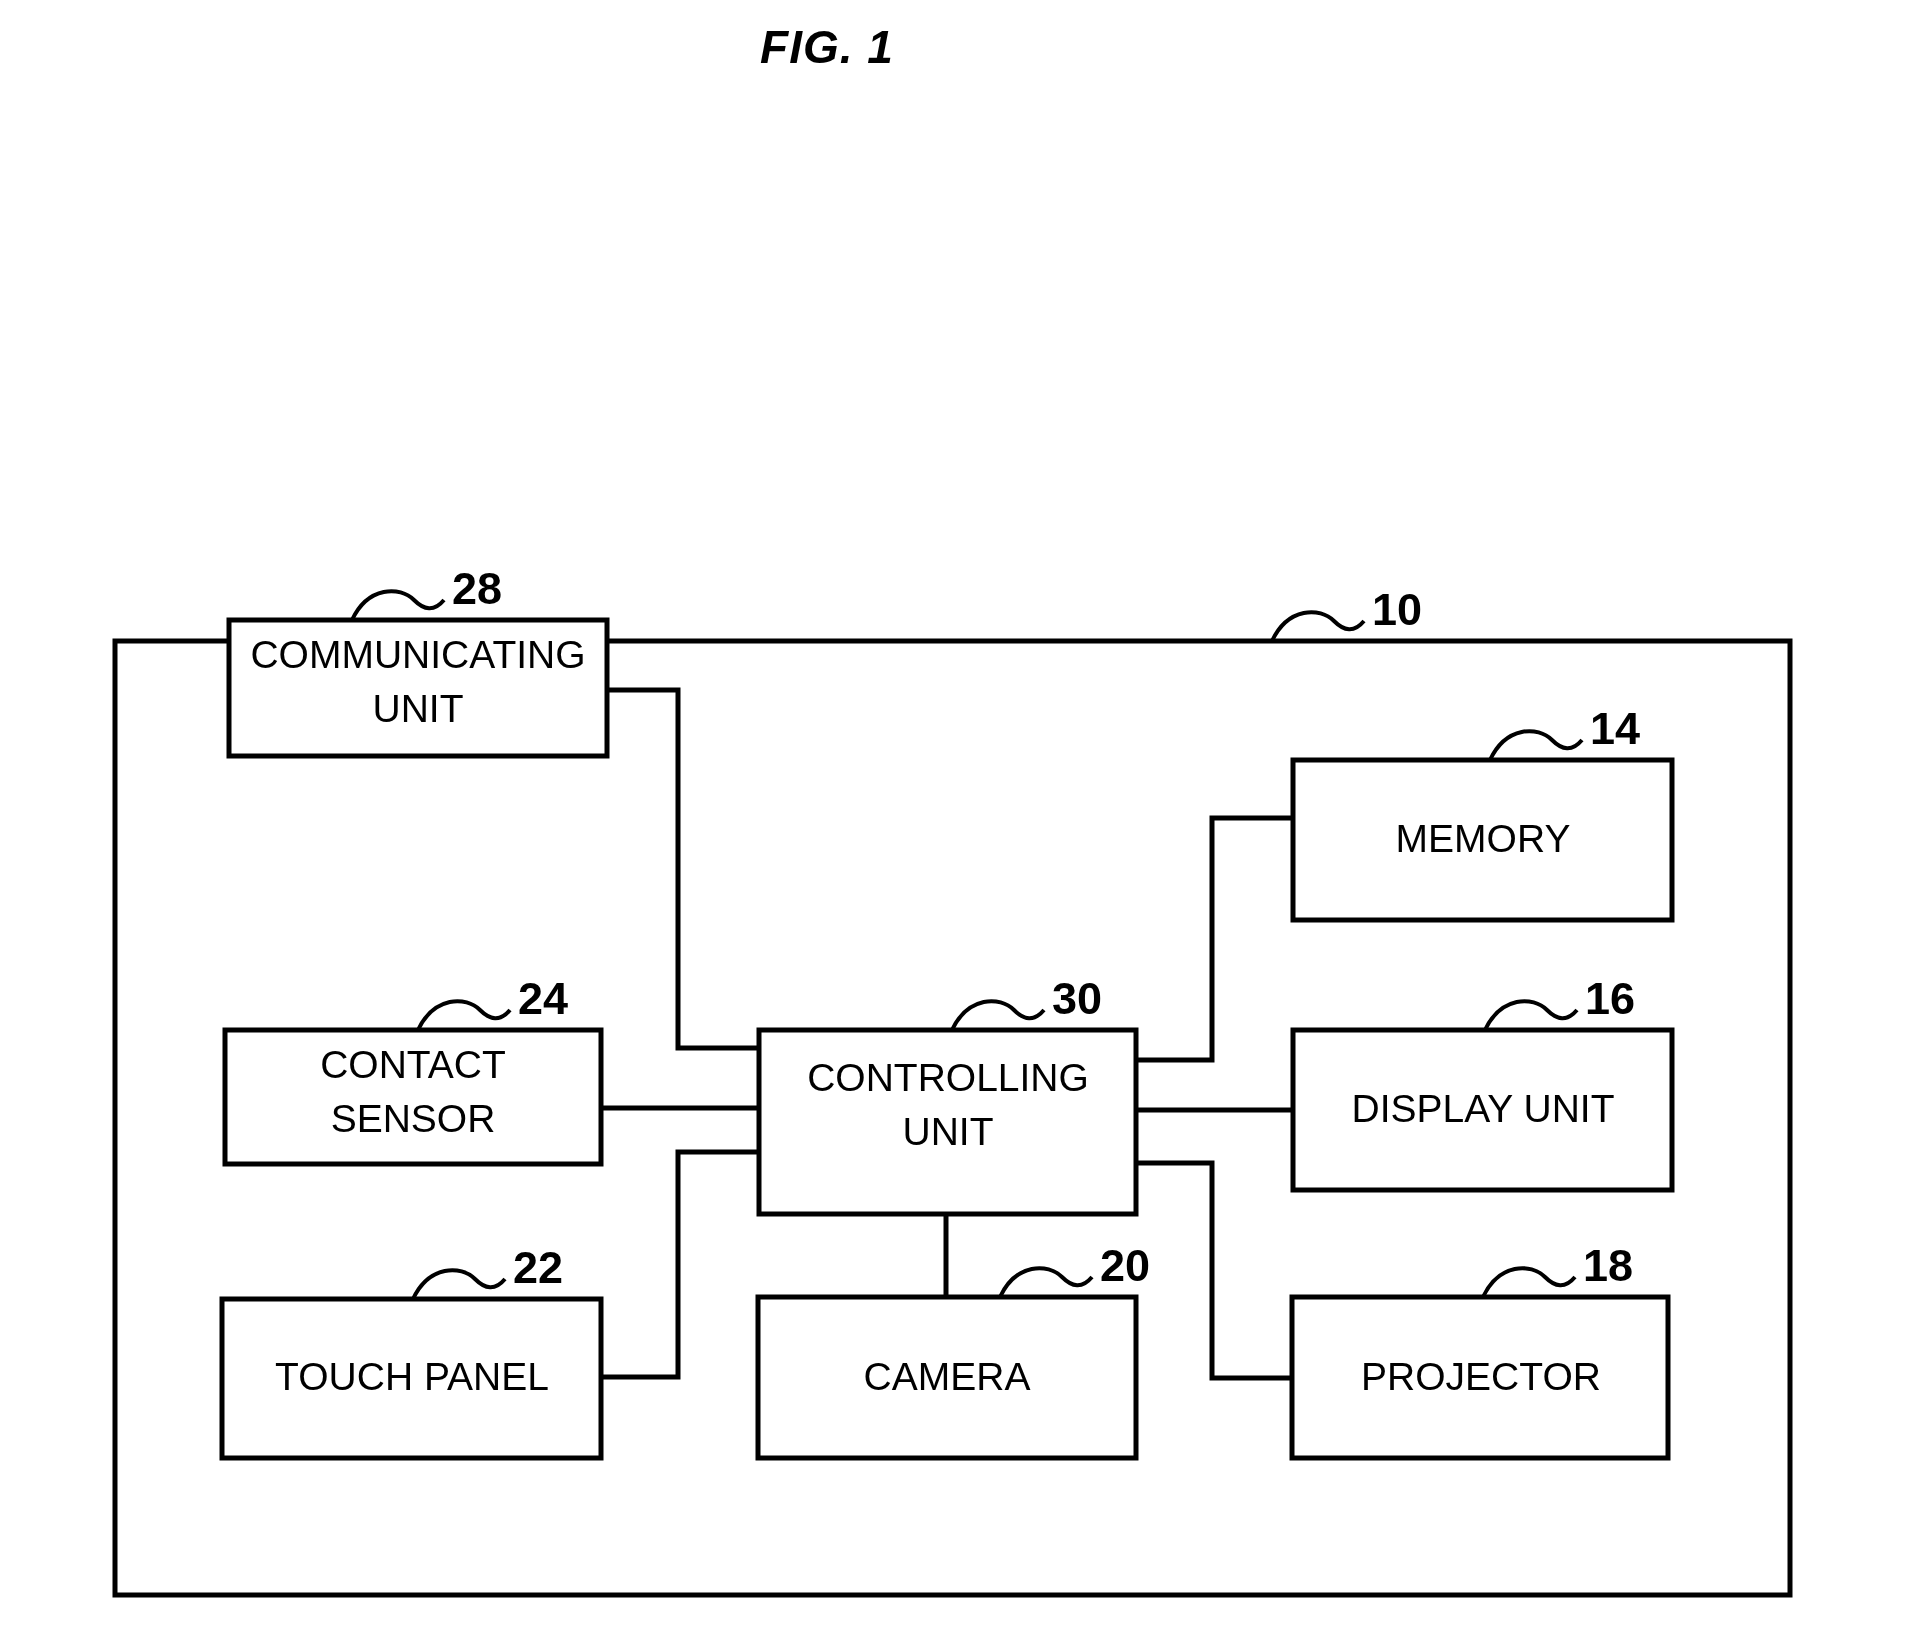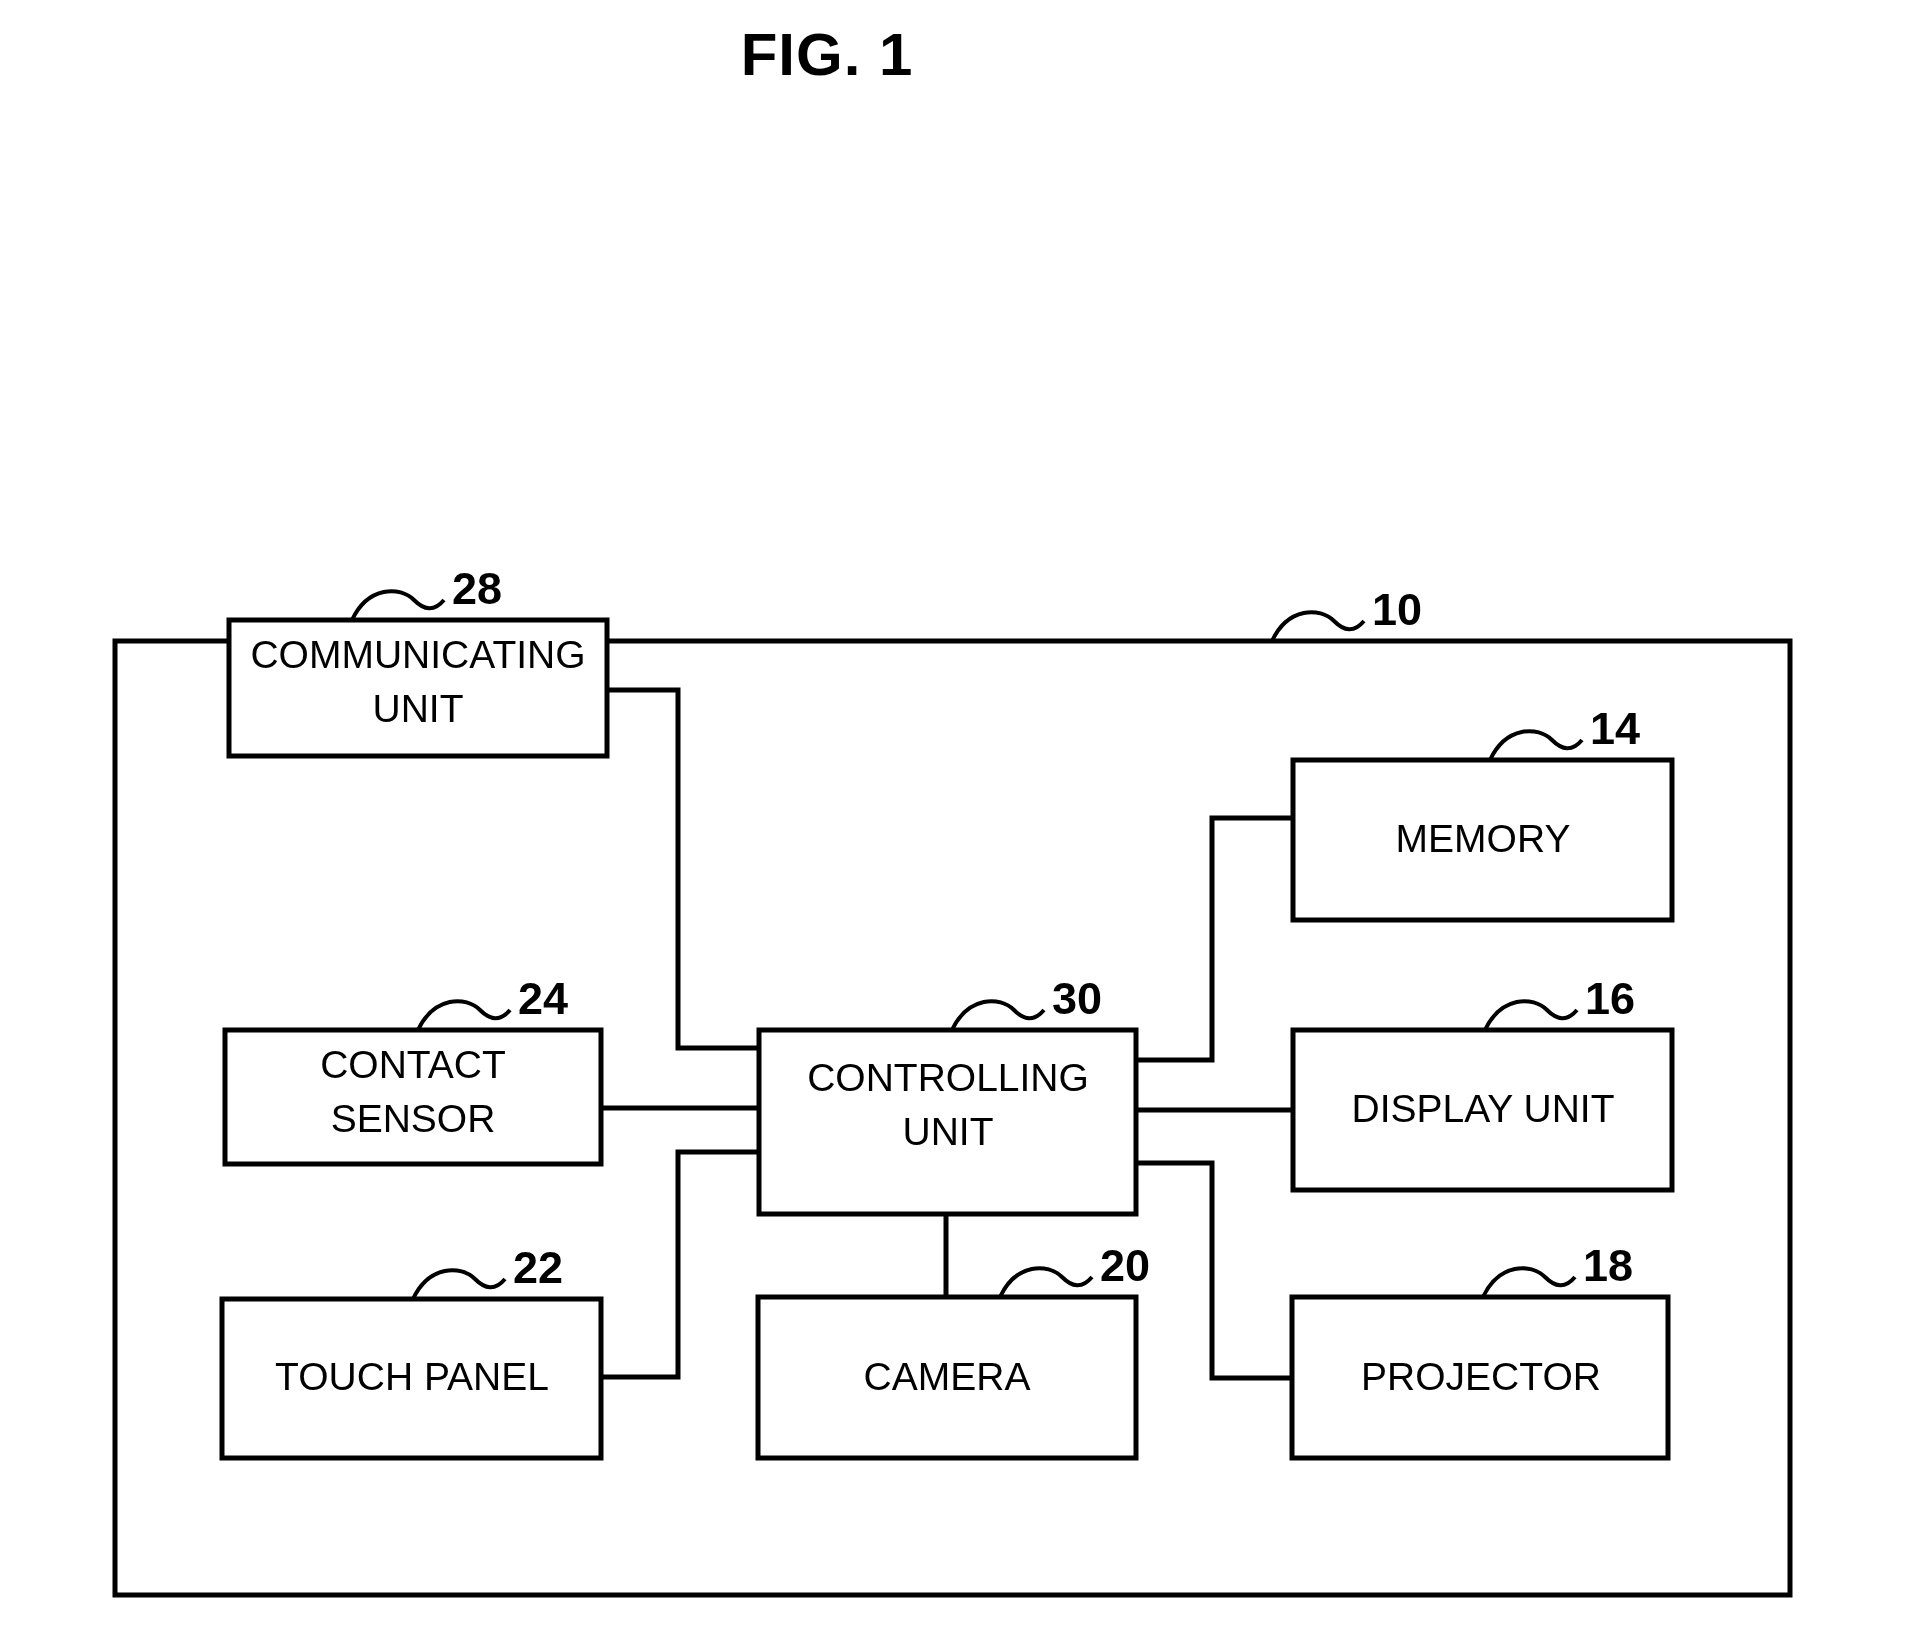--- a/index.html
+++ b/index.html
@@ -14,23 +14,24 @@
     font-family: "Liberation Sans", sans-serif;
     color: #000000;
     overflow: hidden;
   }
   #figure-title {
     position: absolute;
     left: 0;
     top: 20px;
     width: 1654px;
     text-align: center;
-    font-size: 60px;
+    font-size: 46px;
     font-weight: bold;
     letter-spacing: 1px;
+    font-style: italic;
   }
   #diagram-svg {
     position: absolute;
     left: 0;
     top: 0;
   }
   .blk-label {
     font-family: "Liberation Sans", sans-serif;
     font-size: 39px;
     fill: #000000;

